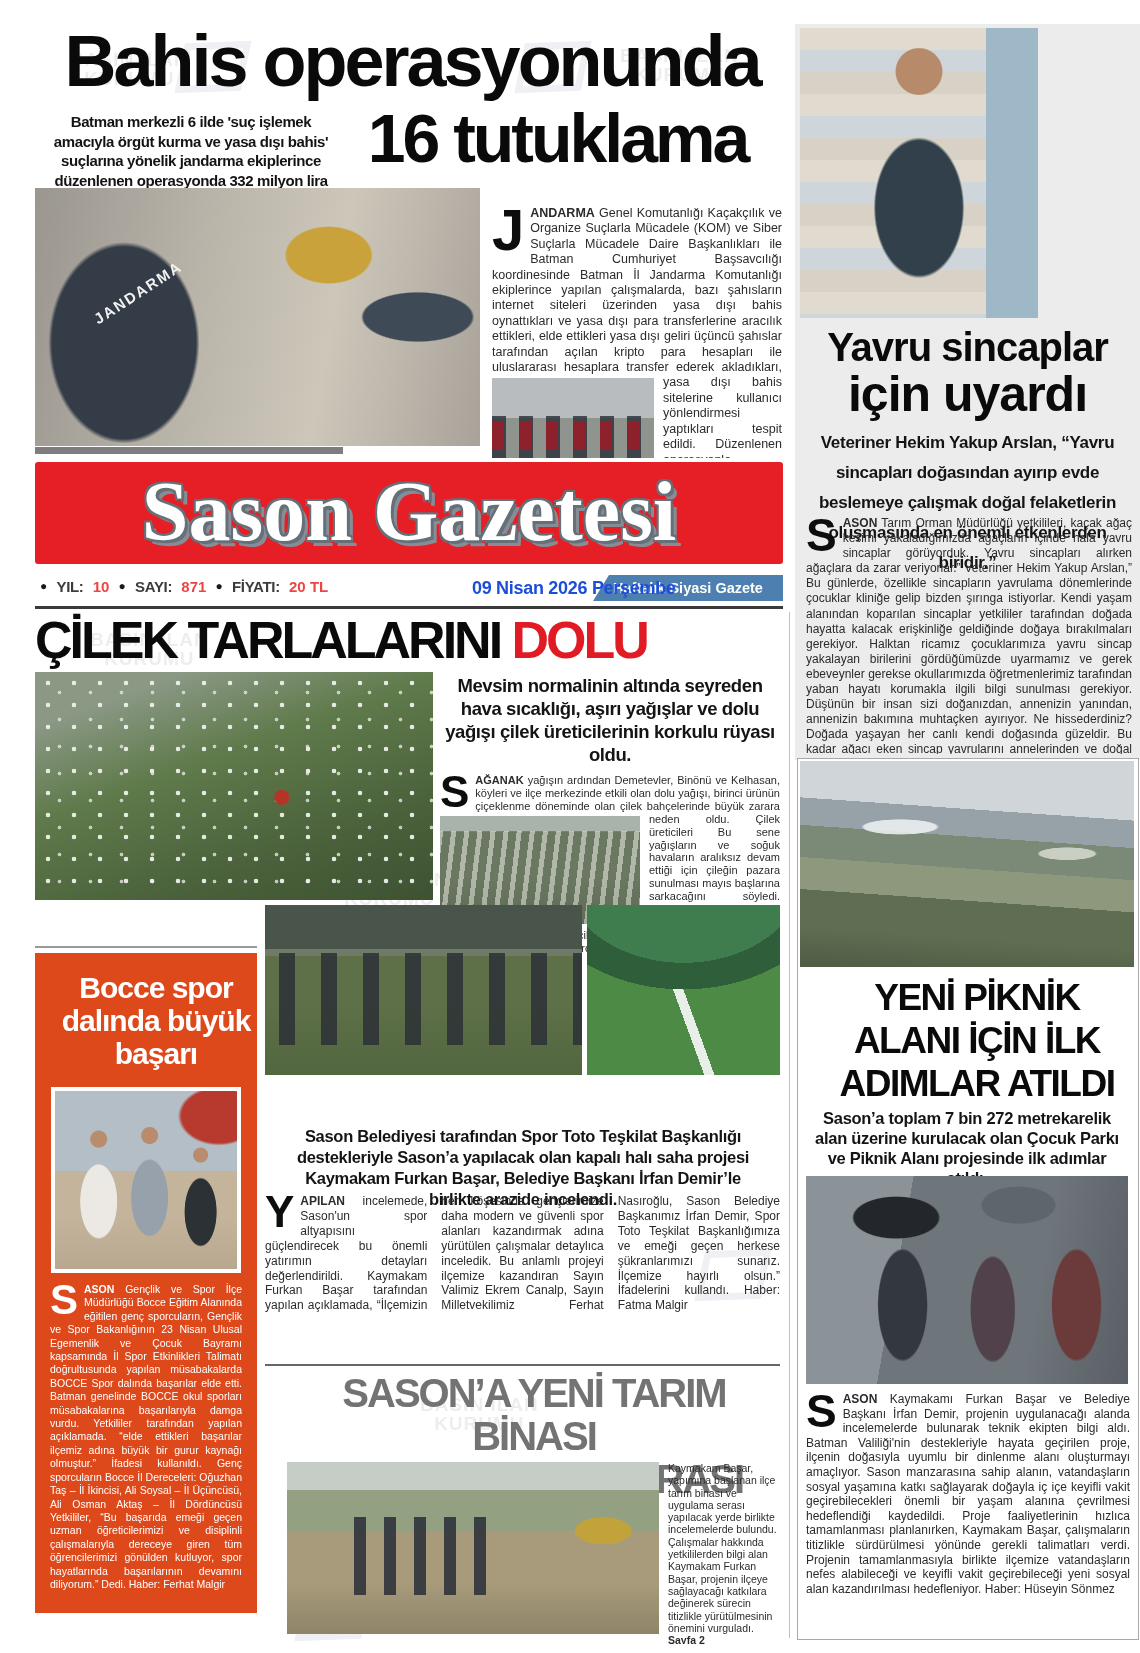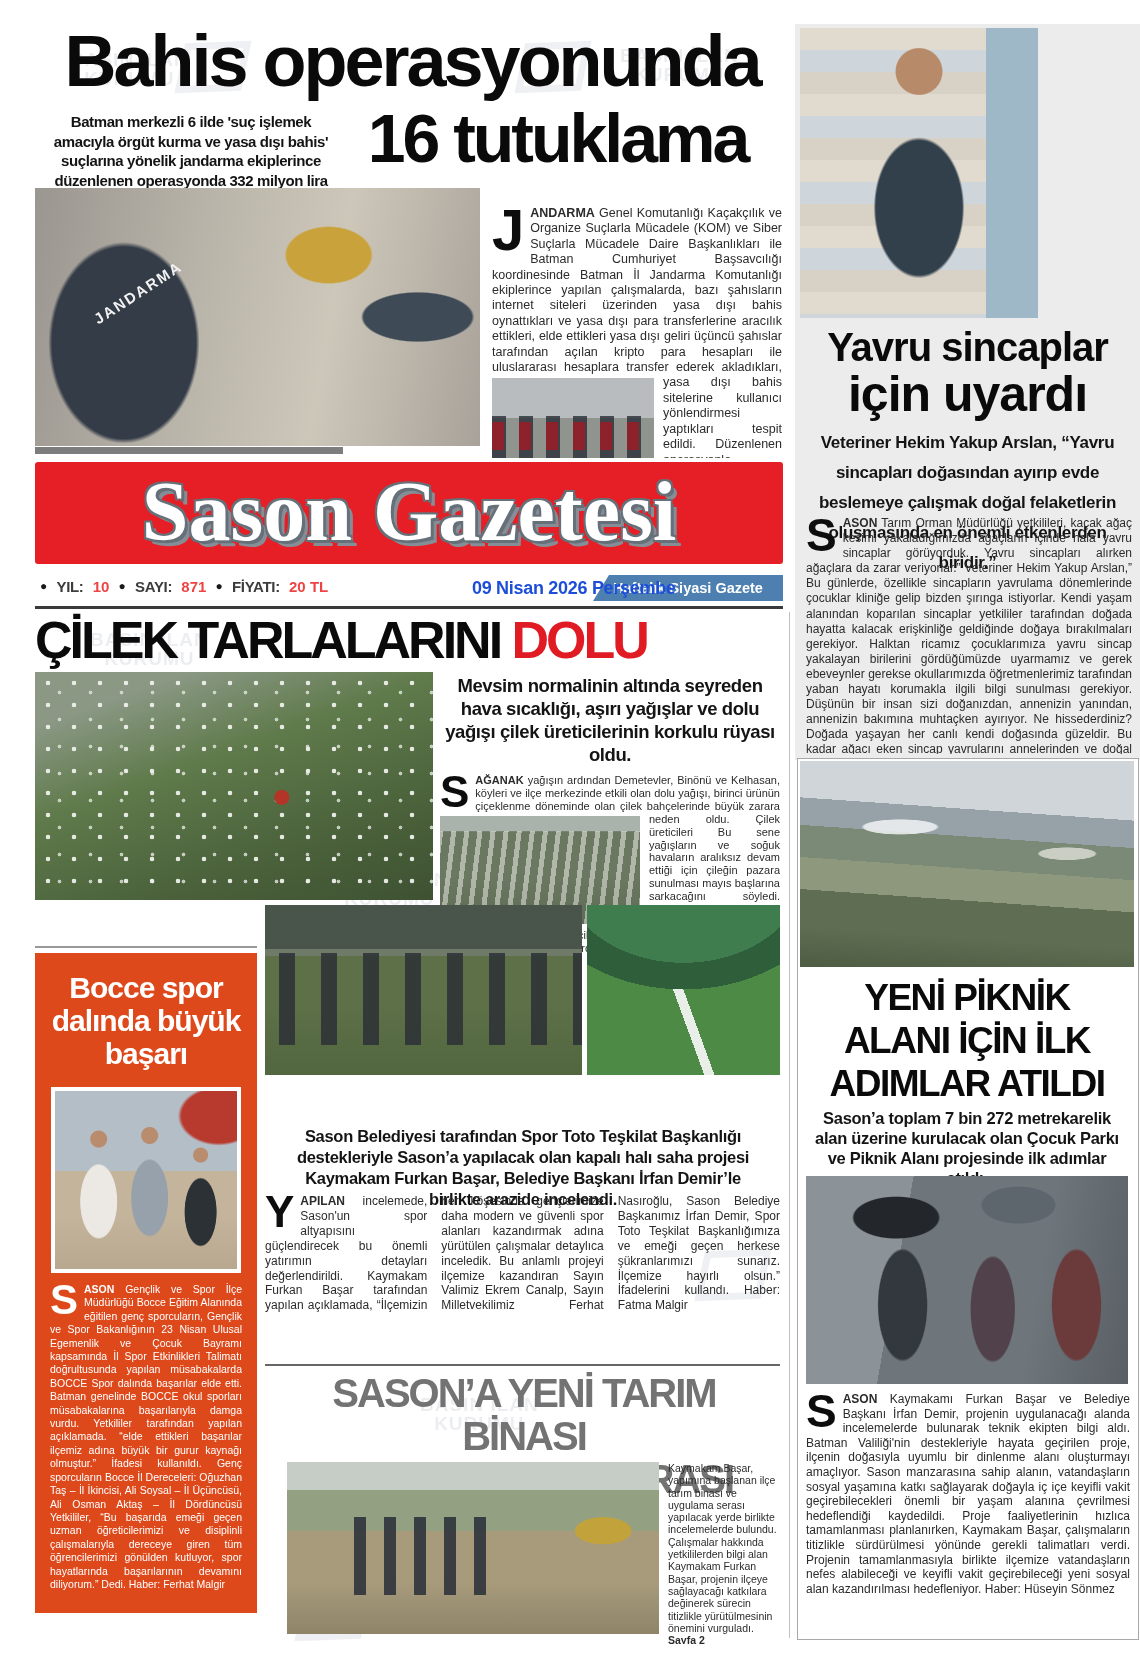--- a/index.html
+++ b/index.html
@@ -3,21 +3,21 @@
 <meta charset="utf-8">
 <style>
   html,body{margin:0;padding:0;background:#888;}
   #page{position:relative;width:1140px;height:1653px;background:#ffffff;overflow:hidden;
         font-family:"Liberation Sans",sans-serif;color:#1a1a1a;margin:0 auto;}
   .abs{position:absolute;}
   .j{text-align:justify;}
   .ctr{text-align:center;}
   .hl{font-weight:bold;color:#0a0a0a;letter-spacing:-2px;}
   .cond{font-weight:bold;letter-spacing:-0.3px;color:#141414;}
-  .prelines{white-space:pre-line;}
+  .prelines{white-space:pre-line;padding-left:10px;}
   .dc{float:left;font-weight:bold;color:#0d0d0d;padding-right:6px;}
   .lw{font-weight:bold;}
   .ph{display:block;}
   .ph-float{float:left;margin:3px 9px 3px 0;}
   .body-txt{color:#2b2b2b;}
   
   .wm{position:absolute;opacity:0.08;font-weight:bold;font-size:19px;line-height:19px;
       letter-spacing:1px;text-align:center;color:#1b2b50;pointer-events:none;}
   .wmbox{position:absolute;width:52px;height:36px;border:7px solid rgba(30,45,80,0.07);
          transform:skewX(-14deg) rotate(-2deg);pointer-events:none;}

